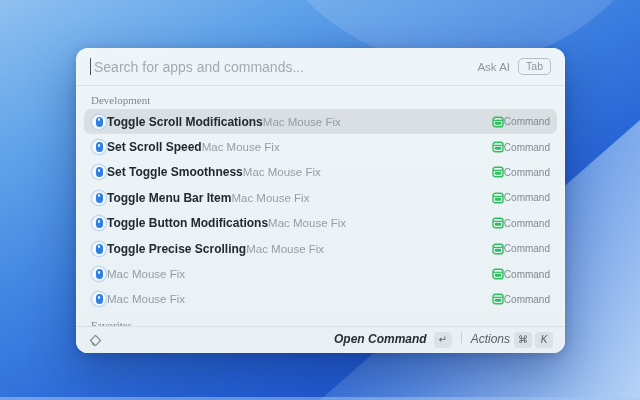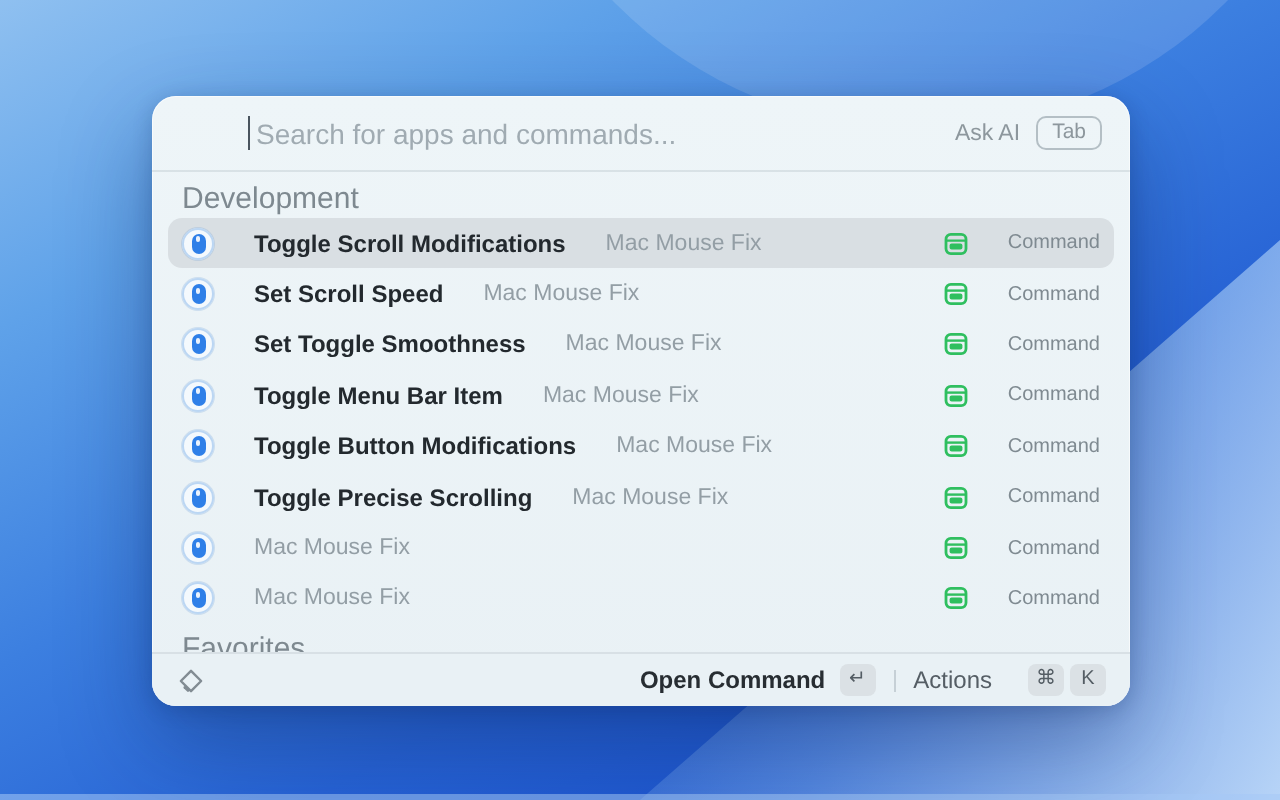--- a/index.html
+++ b/index.html
@@ -28,40 +28,40 @@
 
   
   .launcher{
     position:absolute;left:76px;top:48px;width:489px;height:305px;
     border-radius:12px;
     background:linear-gradient(180deg,#eef5f8 0%,#e9f1f5 100%);
     box-shadow:0 18px 45px rgba(10,35,90,0.38),0 2px 10px rgba(10,35,90,0.2),inset 0 0 0 0.5px rgba(255,255,255,0.6);
     overflow:hidden;
   }
   .searchbar{
-    height:37px;display:flex;align-items:center;padding:0 14px;box-sizing:border-box;margin-left:34px;
+    height:37px;display:flex;align-items:center;padding:0 14px;box-sizing:border-box;
   }
   .caret{width:1px;height:17px;background:#49545e;margin-right:3px;flex:0 0 auto;}
   .placeholder{font-size:14px;color:#a0abb2;flex:1 1 auto;white-space:nowrap;overflow:hidden;}
   .askai{font-size:11.5px;color:#8d979d;margin-right:8px;white-space:nowrap;cursor:default;}
   .tabkey{
     font-size:10.5px;color:#8d979d;border:1px solid #b4bfc5;border-radius:5px;
     padding:1.5px 7px;line-height:1.2;white-space:nowrap;
   }
   .divider{height:1px;background:rgba(40,60,80,0.10);}
 
   .list{
     position:absolute;top:38px;bottom:27px;left:0;right:0;
     padding:1px 8px 0;box-sizing:border-box;overflow:hidden;
   }
   .section-header{
-    font-size:15px;color:#7e8990;margin:6px 7px 2px;line-height:14px;
+    font-size:11px;color:#7e8990;margin:6px 7px 2px;line-height:14px;font-family:Liberation Serif, serif;
   }
   .row{
-    height:25.4px;display:flex;align-items:center;gap:20px;
+    height:25.4px;display:flex;align-items:center;gap:0;
     padding:0 7px;border-radius:7px;box-sizing:border-box;cursor:default;
   }
   .row.selected{background:var(--selection);}
   .appicon{
     width:16px;height:16px;border-radius:50%;flex:0 0 auto;
     background:#f4f9fd;
     box-shadow:inset 0 0 0 1px rgba(140,185,235,0.55),0 0 0 0.5px rgba(110,160,215,0.25);
     display:flex;align-items:center;justify-content:center;
   }
   .mouse{width:7px;height:10px;border-radius:3.5px;background:var(--blue);position:relative;}
@@ -74,32 +74,32 @@
   .row .spacer{flex:1 1 auto;}
   .cmdicon{flex:0 0 auto;display:block;}
   .row .type{font-size:10px;color:#7f8a91;white-space:nowrap;}
 
   .footer{
     position:absolute;left:0;right:0;bottom:0;height:27px;
     border-top:1px solid rgba(40,60,80,0.09);
     display:flex;align-items:center;padding:0 12px;box-sizing:border-box;
     background:rgba(233,241,245,0.9);
   }
-  .footer-right{margin-left:auto;display:flex;align-items:center;}
+  .footer-right{margin-left:auto;display:flex;font-style:italic;}
   .primary-label{font-size:12px;font-weight:700;color:#272d32;white-space:nowrap;}
   kbd.key{
     font-family:"Liberation Sans","DejaVu Sans",sans-serif;
     background:#dbe1e5;color:#545d64;border-radius:4px;
     font-size:10px;line-height:16px;min-width:18px;height:16px;
     display:inline-flex;align-items:center;justify-content:center;
     padding:0 3px;box-sizing:border-box;
   }
   .primary-key{margin-left:7px;}
   .vdivider{width:1px;height:11px;background:rgba(40,60,80,0.18);margin:0 9px;}
-  .actions-label{font-size:12px;color:#555e65;margin-right:18px;white-space:nowrap;}
+  .actions-label{font-size:12px;color:#555e65;margin-right:4px;white-space:nowrap;}
   .keygroup{display:flex;gap:3px;}
 </style>
 </head>
 <body>
 
 <div class="screen">
   <div class="bg-circle"></div>
   <div class="bg-streak"></div>
   <div class="bg-bottomline"></div>
 

